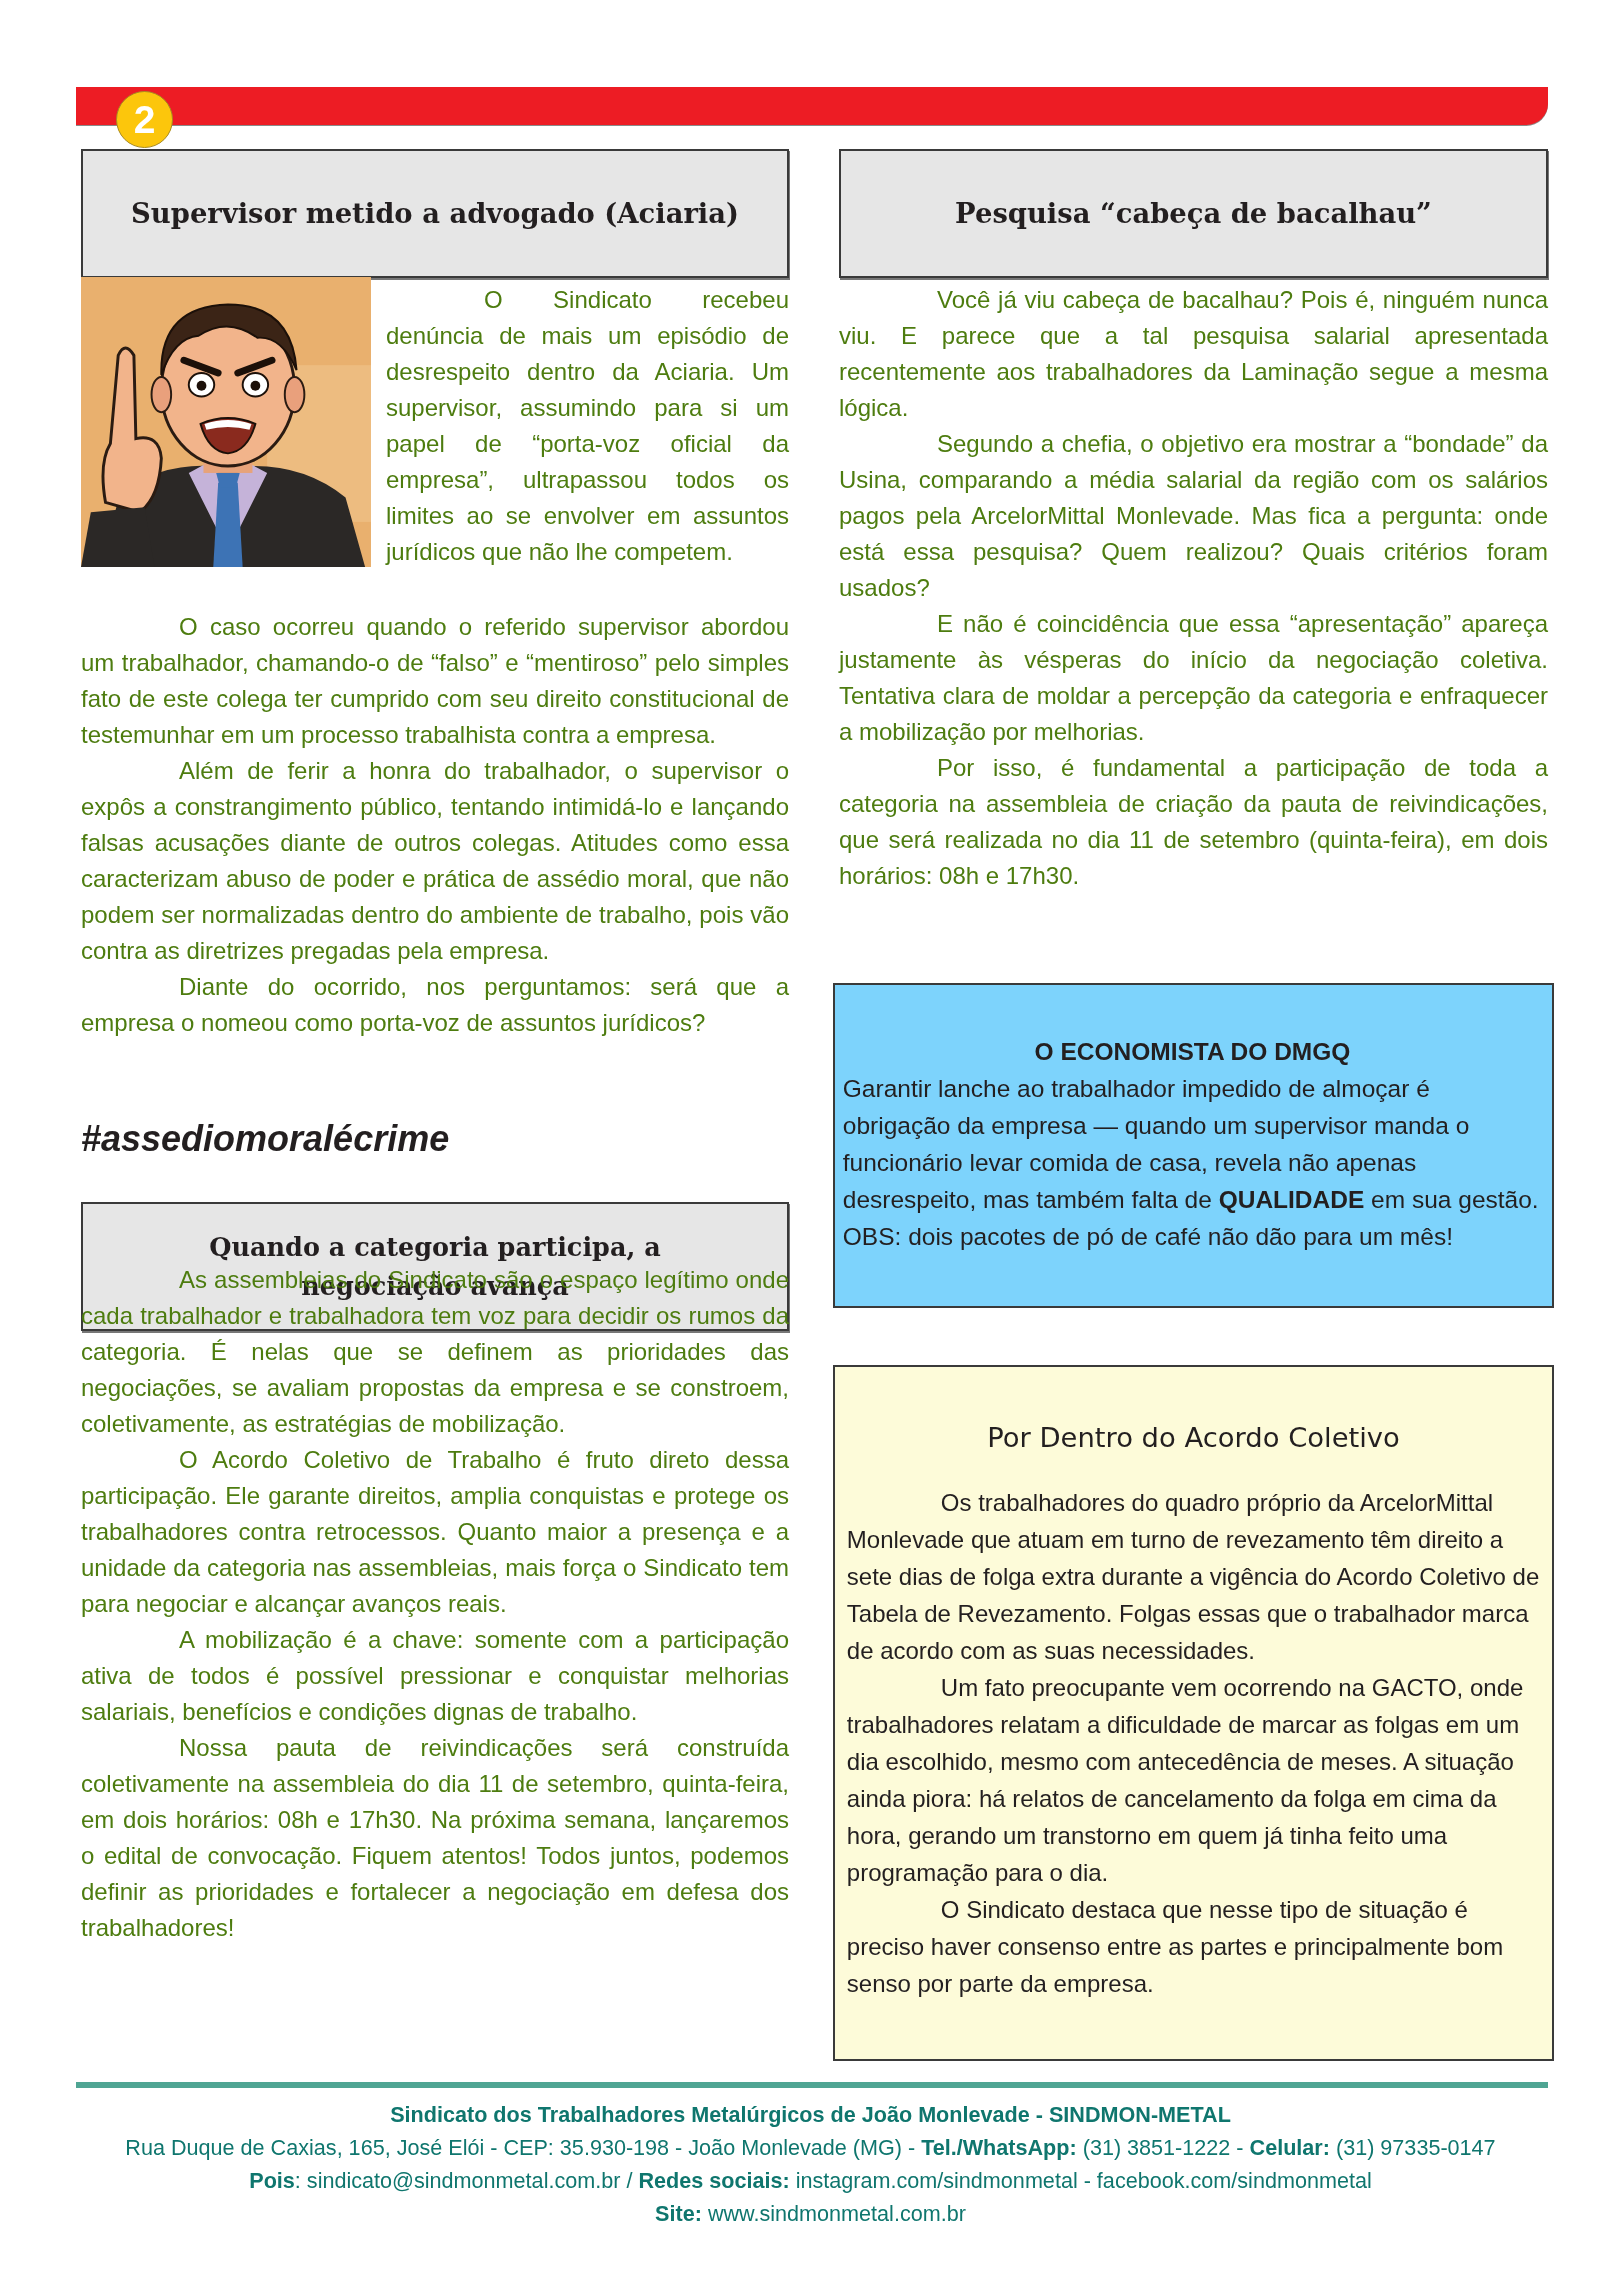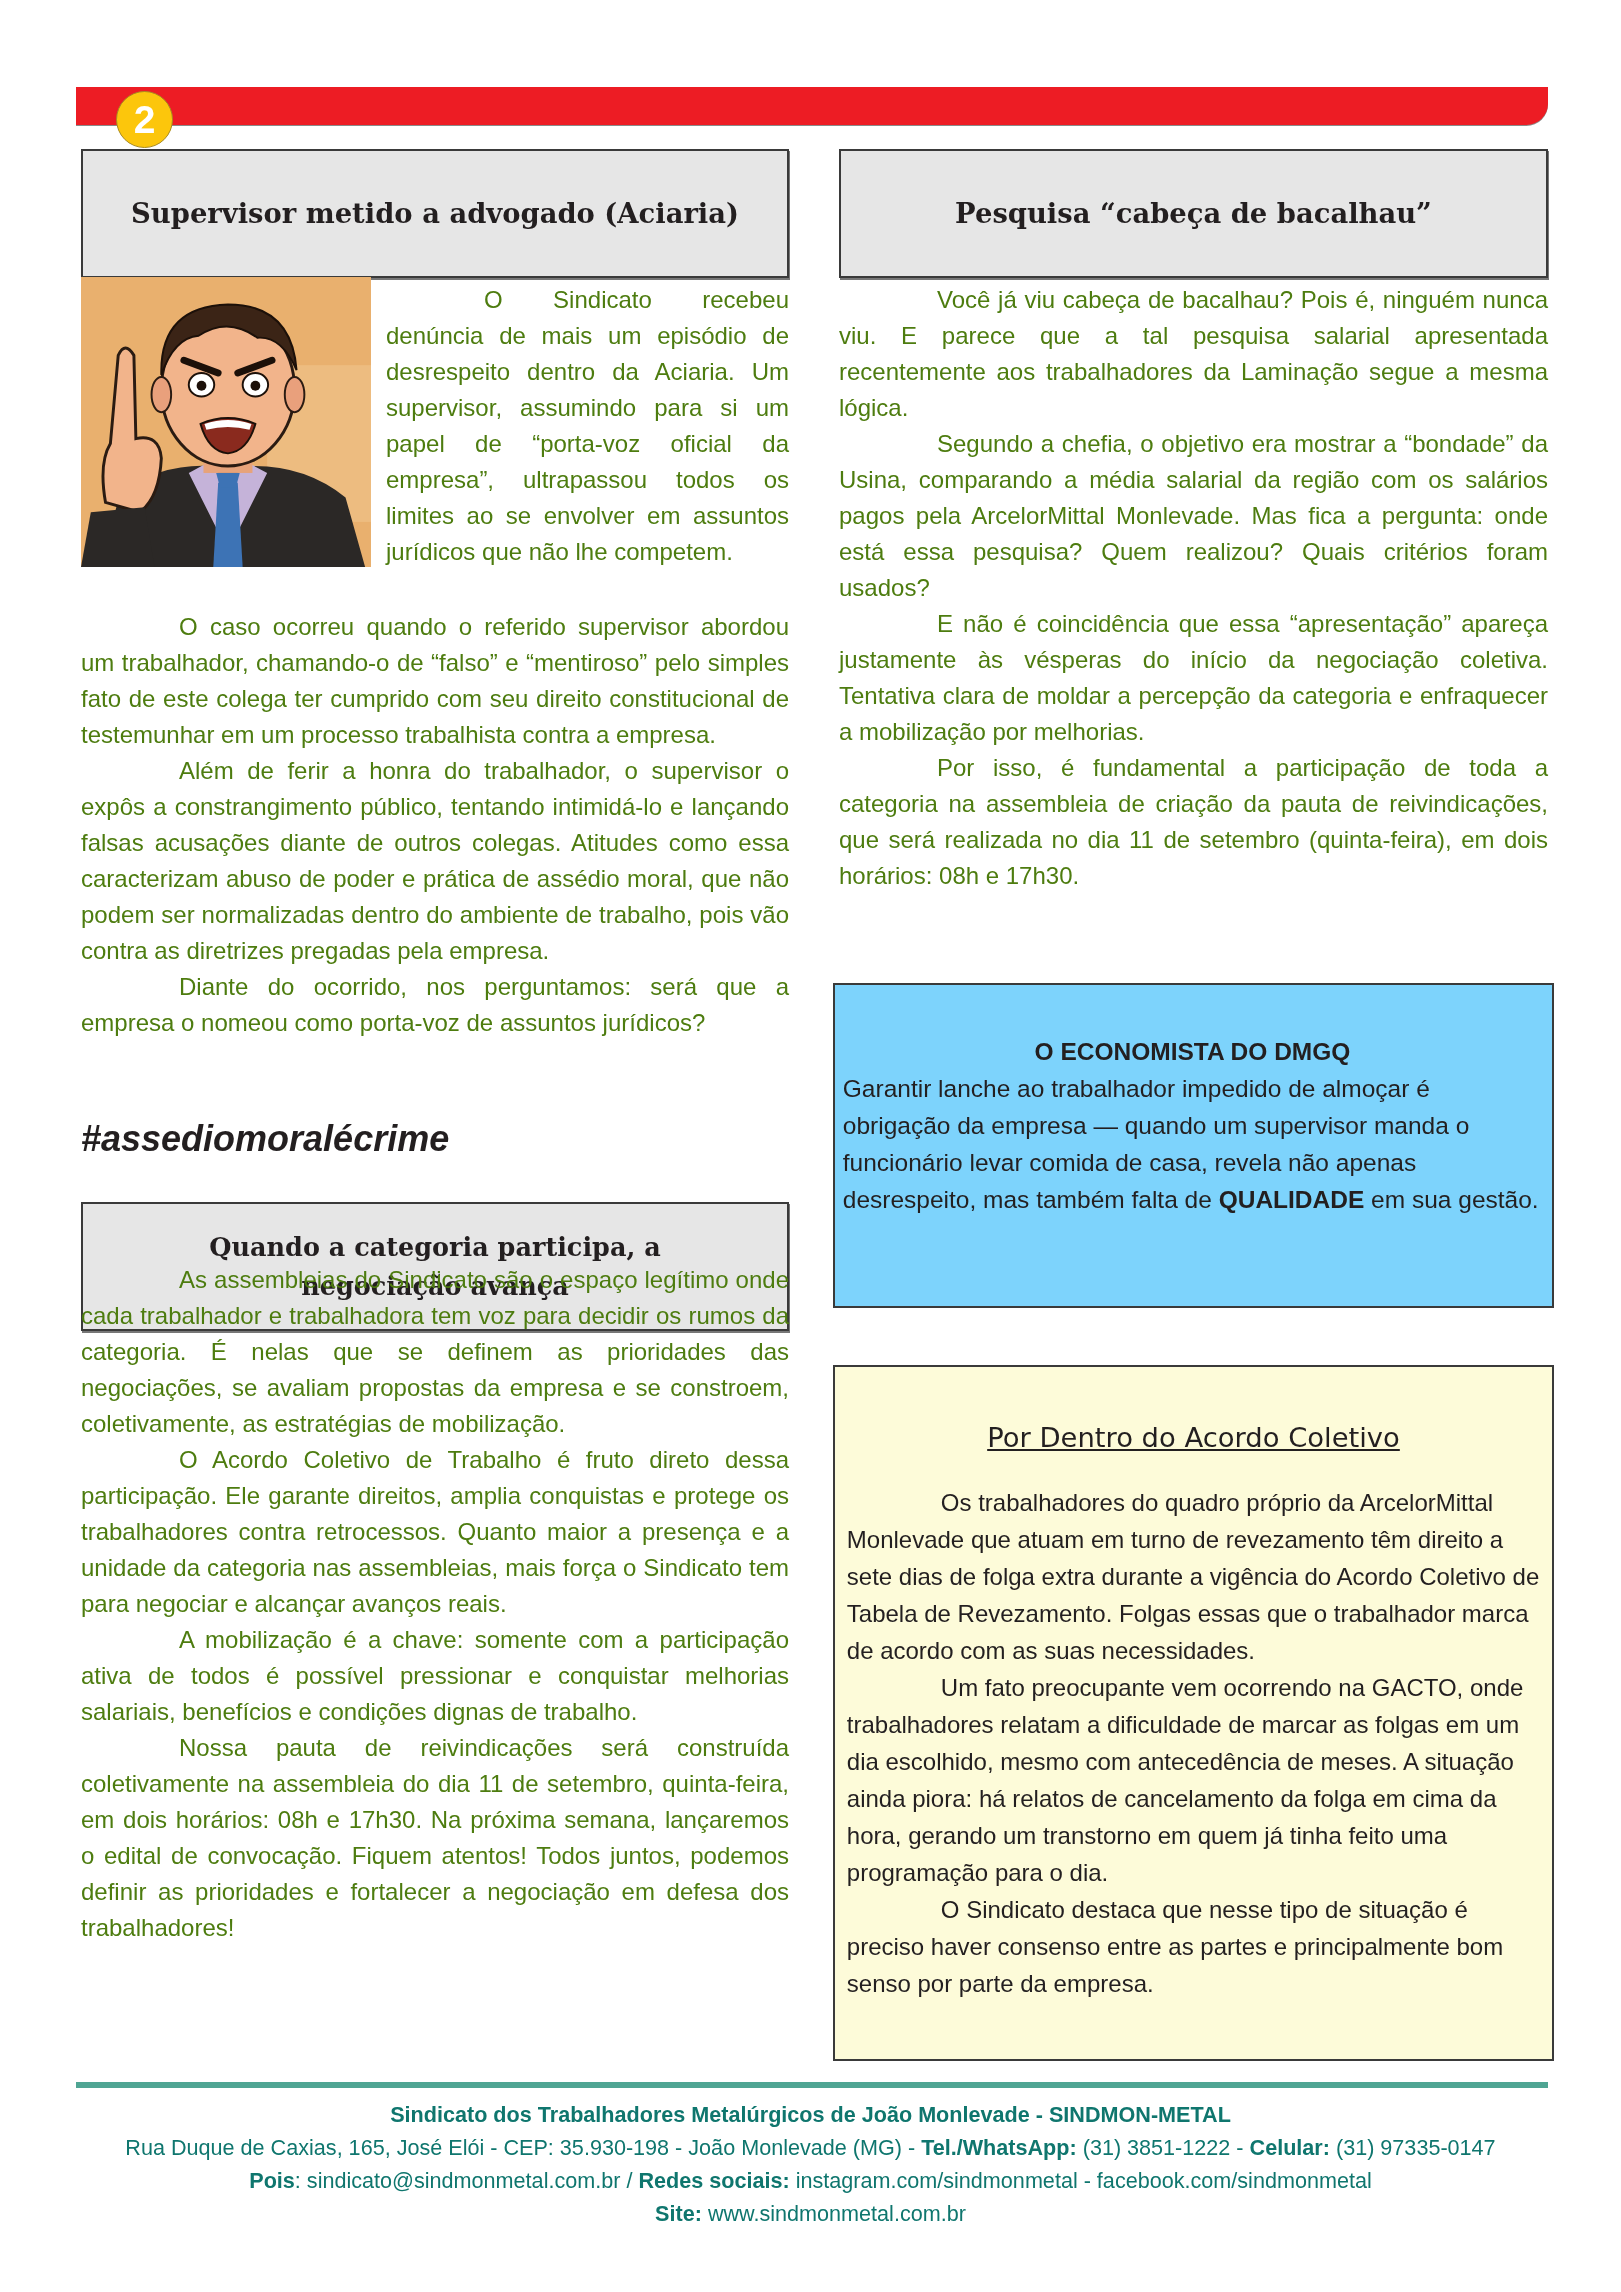--- a/index.html
+++ b/index.html
@@ -43,21 +43,21 @@
   
   #econ-box { left: 833px; top: 983px; width: 721px; height: 325px; border: 2px solid #3a3a3a;
               box-sizing: border-box; background: #7dd3fc; padding: 49px 9.8px 0 7.8px; }
   #econ-title { text-align: center; font-weight: bold; font-size: 24.5px; line-height: 36px; }
   #econ-text { font-size: 24.5px; line-height: 37px; text-align: left; }
 
   
   #acordo-box { left: 833px; top: 1365px; width: 721px; height: 696px; border: 2px solid #3a3a3a;
                 box-sizing: border-box; background: #fdfbd9; padding: 0 11.8px; }
   #acordo-title { text-align: center; font-family: "DejaVu Sans", sans-serif; font-size: 27.4px;
-                  margin-top: 55px; margin-bottom: 31px; color: #231f20; text-decoration: underline; }
+                  margin-top: 55px; margin-bottom: 31px; color: #231f20; }
   #acordo-text { font-size: 24px; line-height: 37px; text-align: left; }
   #acordo-text p { margin: 0; text-indent: 94px; }
 
   
   #footer-rule { left: 76px; top: 2082px; width: 1472px; height: 5.9px; background: #4fa593; }
   #footer { left: 0; top: 2098px; width: 1621px; text-align: center; font-size: 21.6px; line-height: 33px;
             color: #0f766e; font-family: "Liberation Sans", sans-serif; }
   #footer b { font-weight: bold; }
 </style>
 </head>
@@ -130,21 +130,21 @@
 
 <div id="pesq-body" class="abs txt">
   <p>Você já viu cabeça de bacalhau? Pois é, ninguém nunca viu. E parece que a tal pesquisa salarial apresentada recentemente aos trabalhadores da Laminação segue a mesma lógica.</p>
   <p>Segundo a chefia, o objetivo era mostrar a “bondade” da Usina, comparando a média salarial da região com os salários pagos pela ArcelorMittal Monlevade. Mas fica a pergunta: onde está essa pesquisa? Quem realizou? Quais critérios foram usados?</p>
   <p>E não é coincidência que essa “apresentação” apareça justamente às vésperas do início da negociação coletiva. Tentativa clara de moldar a percepção da categoria e enfraquecer a mobilização por melhorias.</p>
   <p>Por isso, é fundamental a participação de toda a categoria na assembleia de criação da pauta de reivindicações, que será realizada no dia 11 de setembro (quinta-feira), em dois horários: 08h e 17h30.</p>
 </div>
 
 <div id="econ-box" class="abs">
   <div id="econ-title">O ECONOMISTA DO DMGQ</div>
-  <div id="econ-text"><span>Garantir lanche ao trabalhador impedido de almoçar é obrigação da empresa — quando um supervisor manda o funcionário levar comida de casa, revela não apenas desrespeito, mas também falta de </span><b>QUALIDADE</b><span> em sua gestão.</span><br></div>
+  <div id="econ-text"><span>Garantir lanche ao trabalhador impedido de almoçar é obrigação da empresa — quando um supervisor manda o funcionário levar comida de casa, revela não apenas desrespeito, mas também falta de </span><b>QUALIDADE</b><span> em sua gestão.</span><br><span>OBS: dois pacotes de pó de café não dão para um mês!</span></div>
 </div>
 
 <div id="acordo-box" class="abs">
   <div id="acordo-title">Por Dentro do Acordo Coletivo</div>
   <div id="acordo-text">
     <p>Os trabalhadores do quadro próprio da ArcelorMittal Monlevade que atuam em turno de revezamento têm direito a sete dias de folga extra durante a vigência do Acordo Coletivo de Tabela de Revezamento. Folgas essas que o trabalhador marca de acordo com as suas necessidades.</p>
     <p>Um fato preocupante vem ocorrendo na GACTO, onde trabalhadores relatam a dificuldade de marcar as folgas em um dia escolhido, mesmo com antecedência de meses. A situação ainda piora: há relatos de cancelamento da folga em cima da hora, gerando um transtorno em quem já tinha feito uma programação para o dia.</p>
     <p>O Sindicato destaca que nesse tipo de situação é preciso haver consenso entre as partes e principalmente bom senso por parte da empresa.</p>
   </div>
 </div>

